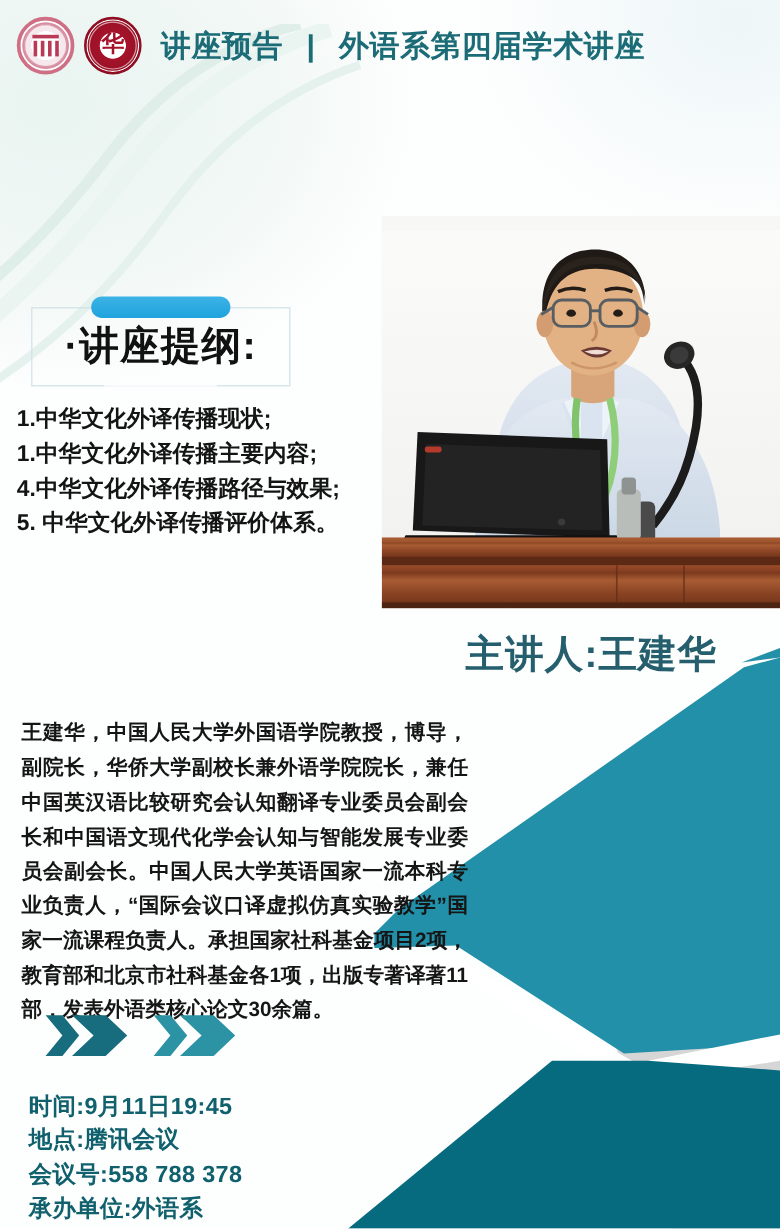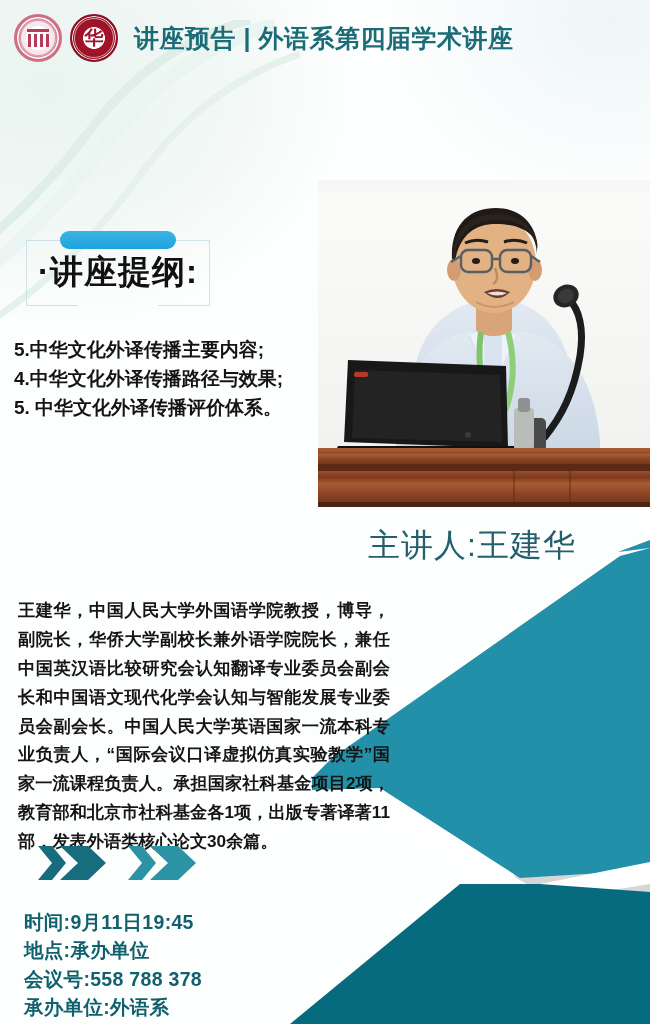--- a/index.html
+++ b/index.html
@@ -79,21 +79,21 @@
   }
   .seal-b::after {
     content:""; position:absolute; left:50%; top:50%;
     transform:translate(-50%,-50%);
     width:38px; height:38px; border-radius:50%;
     border:1px solid rgba(255,255,255,.6);
   }
   .header-title {
     margin-left:16px;
     font-size:25px; font-weight:700; letter-spacing:.5px;
-    color:#1b6c77; white-space:nowrap;
+    color:#1b6c77; white-space:nowrap;font-family:Liberation Mono, monospace;
   }
 
   
   .main-title {
     position:absolute; left:0; top:78px; width:650px;
     text-align:center;
     font-size:46px; font-weight:700; line-height:1.26;
     letter-spacing:1px;
     color:#1a6e80;
     z-index:6;
@@ -133,42 +133,42 @@
     background:linear-gradient(180deg,#3cb3e6 0%,#1ea3dd 100%);
   }
   .sec-label {
     position:absolute; left:0; top:0; right:0; bottom:0;
     display:flex; align-items:center; justify-content:center;
     font-size:33px; font-weight:700; color:#111111;
     letter-spacing:1px; white-space:nowrap;
     padding-bottom:2px;
   }
 
-  #sec-outline { left:26px; top:240px; width:184px; height:66px; }
+  #sec-outline { left:26px; top:256px; width:216px; height:66px; }
   #sec-bio     { left:26px; top:503px; width:212px; height:66px; }
 
   
   .outline-list {
     position:absolute; left:14px; top:336px; width:320px; z-index:7;
     font-size:19px; font-weight:700; line-height:1.52;
     color:#141414; letter-spacing:0px;
   }
   .outline-list div { white-space:nowrap; }
 
   
   .bio-text {
     position:absolute; left:18px; top:596px; width:372px; z-index:7;
     font-size:17.2px; font-weight:700; line-height:1.68;
     color:#151515; text-align:justify;
   }
 
   
   .speaker-name {
-    position:absolute; left:368px; top:524px; z-index:7;
-    font-size:32px; font-weight:400; color:#255f6d;
+    position:absolute; left:388px; top:524px; z-index:7;
+    font-size:32px; font-weight:700; color:#255f6d;
     letter-spacing:1px; white-space:nowrap;
   }
 
   
   .chevrons {
     position:absolute; left:36px; top:840px; width:200px; height:46px; z-index:7;
   }
 
   
   .footer-info {
@@ -309,21 +309,22 @@
     </svg>
   </div>
 
   <div class="sec-box" id="sec-outline">
     <div class="sec-frame"></div>
     <div class="sec-pill"></div>
     <div class="sec-label">·讲座提纲:</div>
   </div>
 
   <div class="outline-list">
-    <div>5.中华文化外译传播主要内容;</div>
+    <div>1.中华文化外译传播现状;</div>
+    <div>1.中华文化外译传播主要内容;</div>
     <div>4.中华文化外译传播路径与效果;</div>
     <div>5. 中华文化外译传播评价体系。</div>
   </div>
 
 
   <div class="speaker-name">主讲人:王建华</div>
 
   <div class="bio-text">王建华，中国人民大学外国语学院教授，博导，副院长，华侨大学副校长兼外语学院院长，兼任中国英汉语比较研究会认知翻译专业委员会副会长和中国语文现代化学会认知与智能发展专业委员会副会长。中国人民大学英语国家一流本科专业负责人，“国际会议口译虚拟仿真实验教学”国家一流课程负责人。承担国家社科基金项目2项，教育部和北京市社科基金各1项，出版专著译著11部，发表外语类核心论文30余篇。</div>
 
   <svg class="chevrons" viewBox="0 0 200 46">
@@ -332,18 +333,18 @@
       <polygon points="24,6 52,6 70,23 52,40 24,40 42,23"></polygon>
     </g>
     <g fill="#2b93a3">
       <polygon points="92,6 106,6 120,23 106,40 92,40 106,23"></polygon>
       <polygon points="114,6 142,6 160,23 142,40 114,40 132,23"></polygon>
     </g>
   </svg>
 
   <div class="footer-info">
     <div>时间:9月11日19:45</div>
-    <div>地点:承办单位</div>
+    <div>地点:腾讯会议</div>
     <div>会议号:558 788  378</div>
     <div>承办单位:外语系</div>
   </div>
 
 </div>
 
 </body></html>

